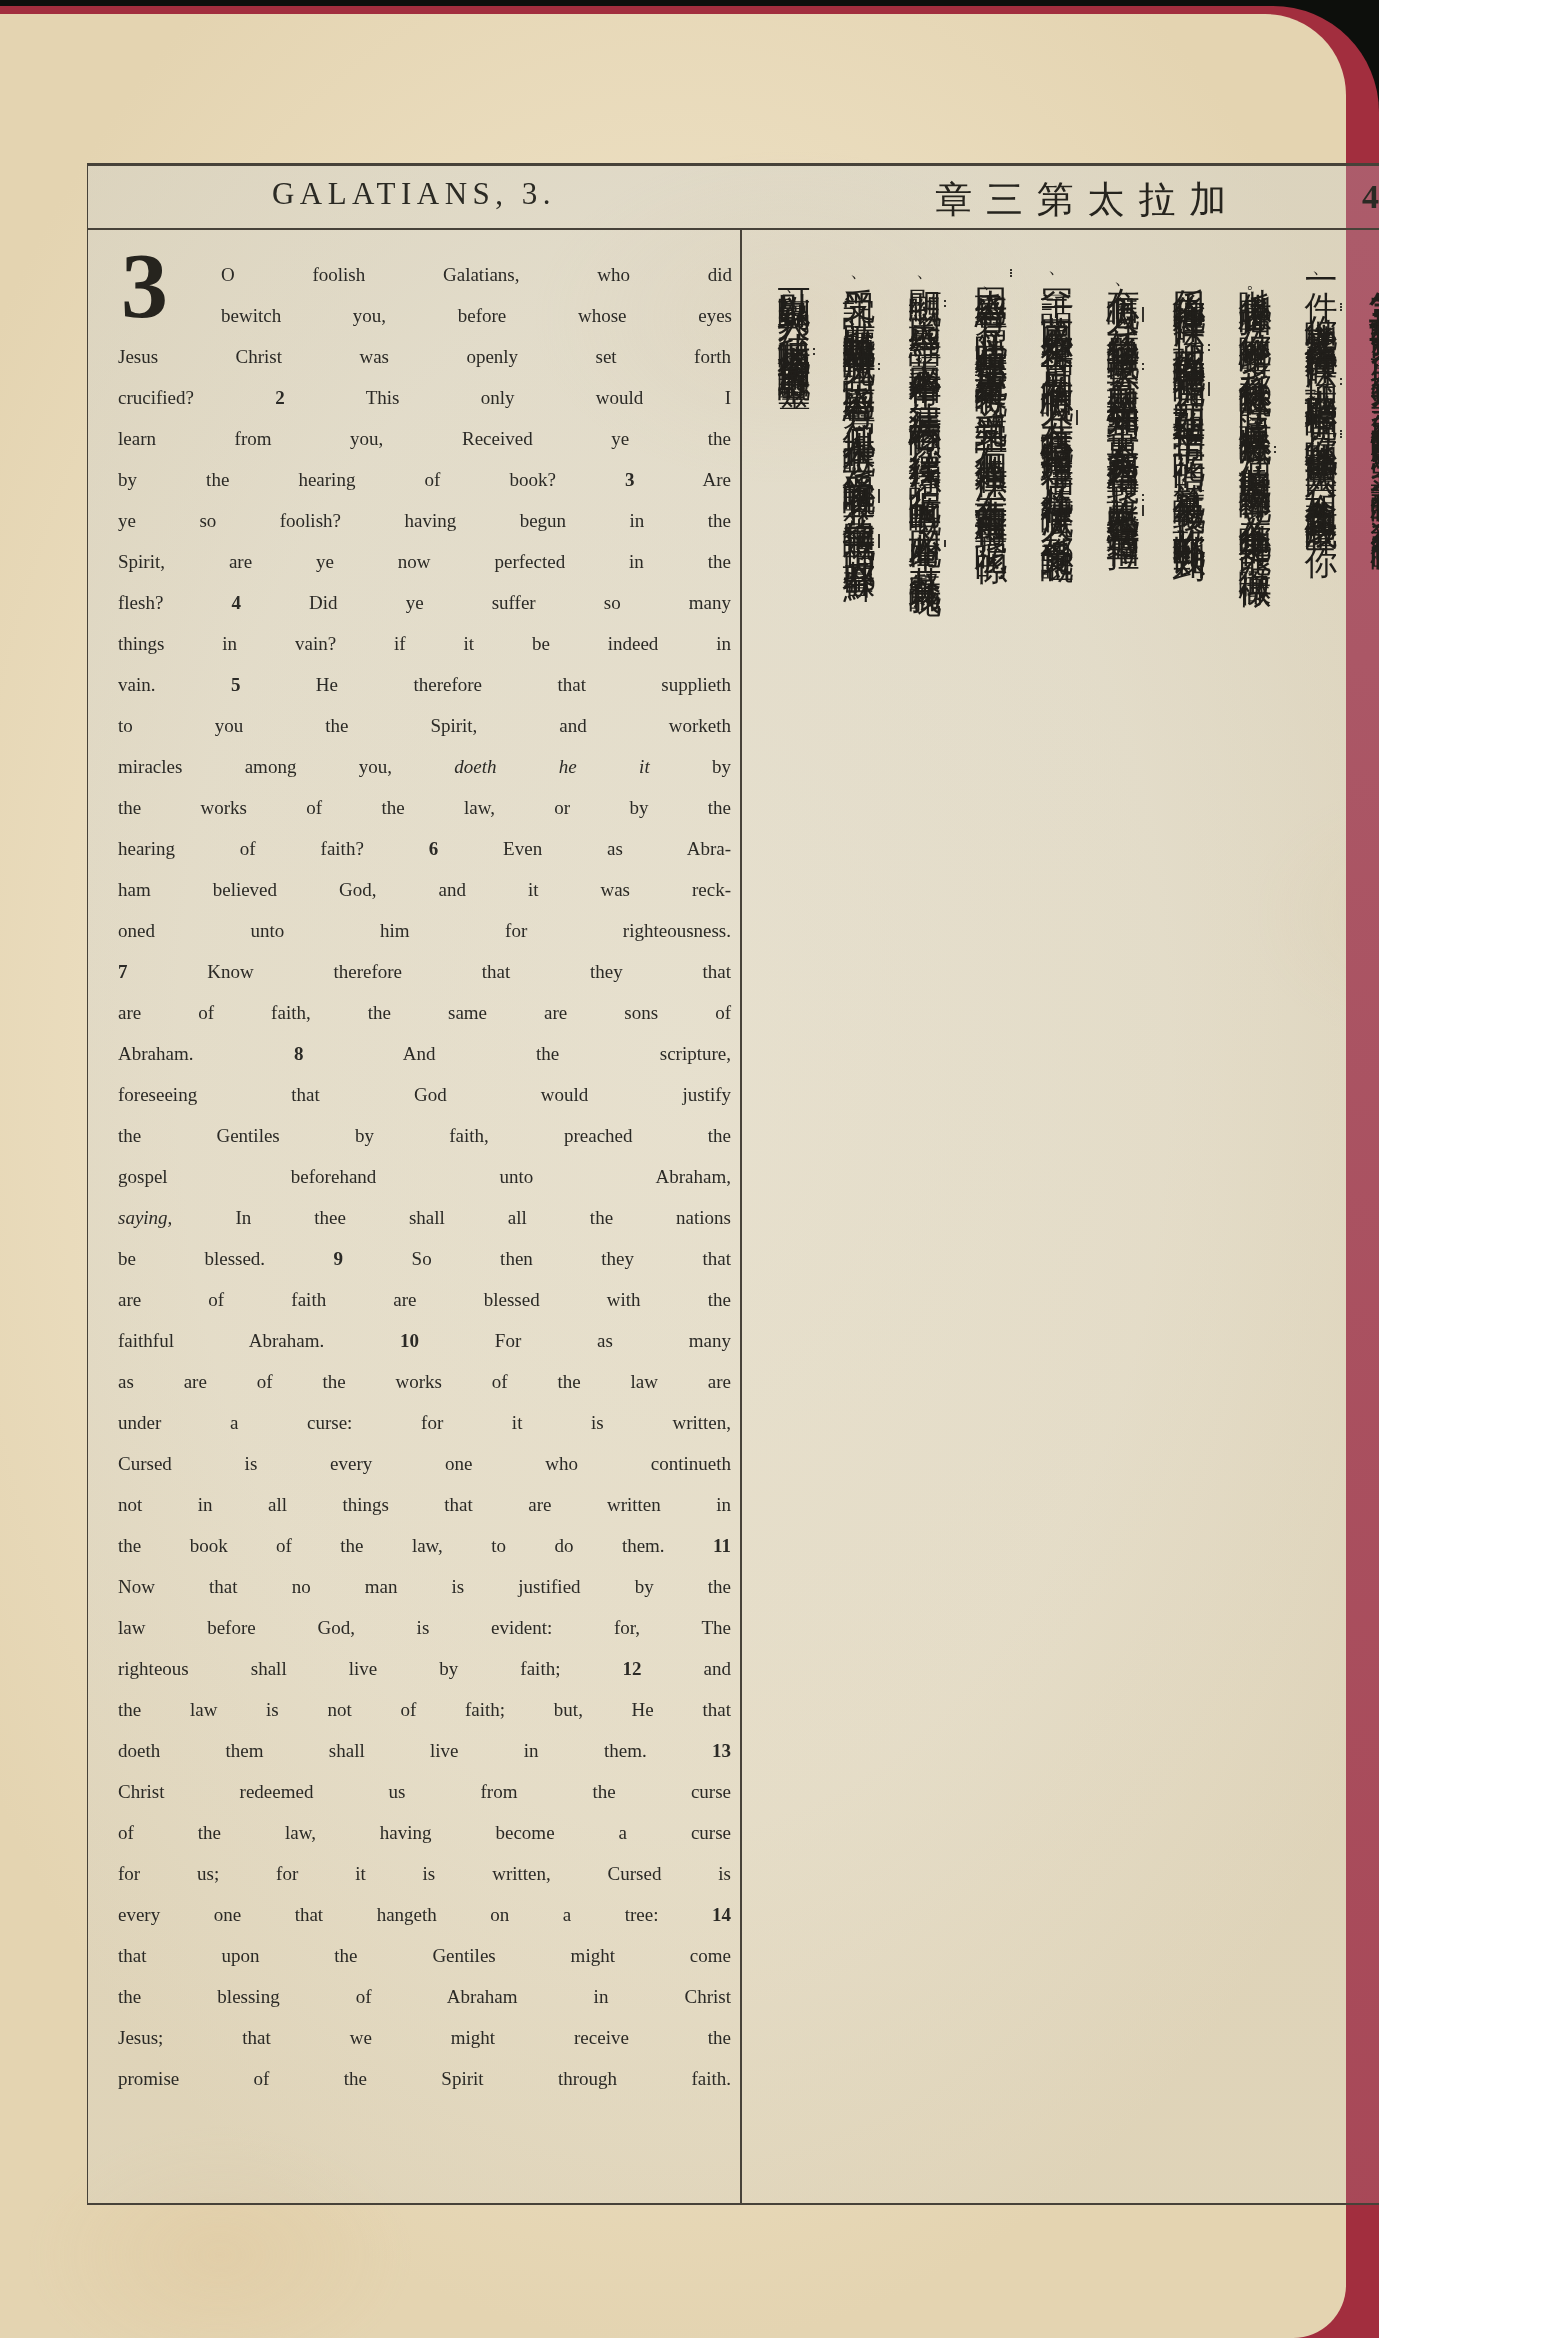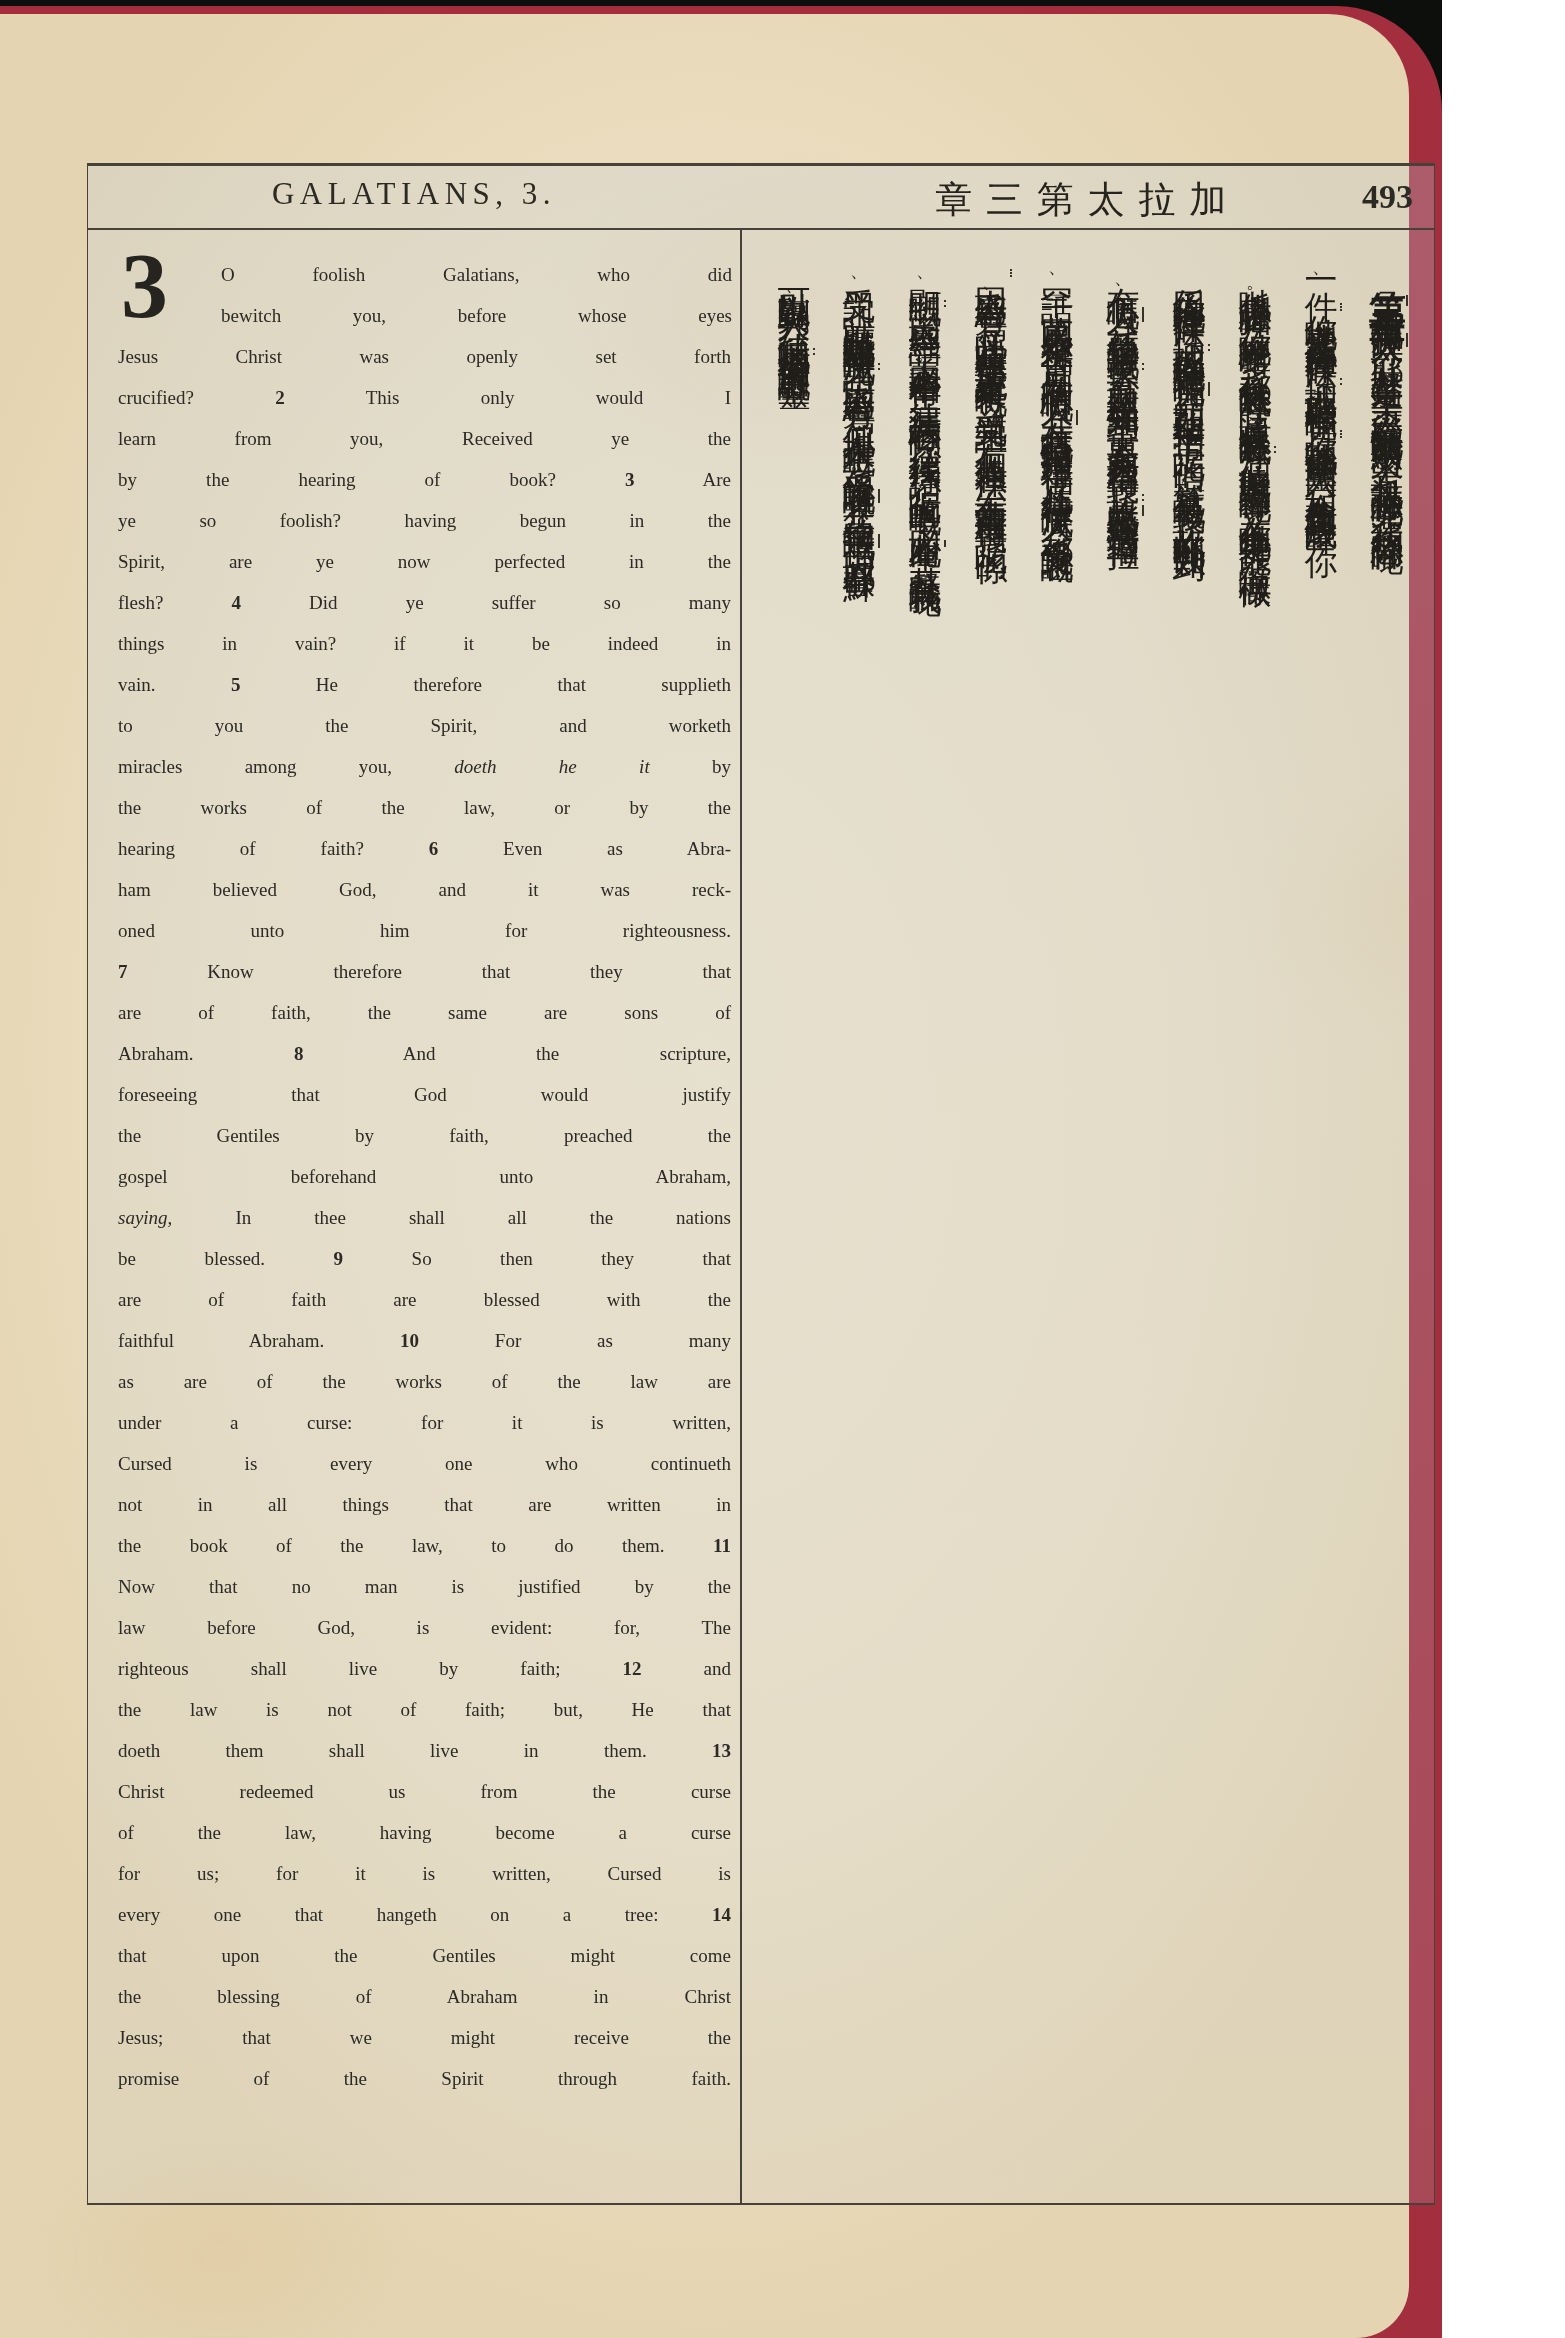--- a/index.html
+++ b/index.html
@@ -1,19 +1,20 @@
 <!DOCTYPE html>
 <html style="font-size:14.7px"><head>
 <meta charset="utf-8">
 <style>
   html,body { margin:0; padding:0; }
   .page {
-    position:relative; width:1442px; height:2338px;
+    position:relative; width:1332px; height:2338px;
     background:#0d0f0c; overflow:hidden;
     font-family:"Liberation Serif","DejaVu Serif",serif;
+    padding-left:47px;
   }
   .edge-red {
     position:absolute; top:5.5px; left:0; right:0; bottom:0;
     background:#a22e3e; border-top-right-radius:106px;
   }
   .paper {
     position:absolute; top:13.8px; left:0; right:33px; bottom:0;
     background:
       radial-gradient(ellipse 367px 239px at 790px 303px, rgba(216,185,138,.18), transparent 70%),
       radial-gradient(ellipse 275px 184px at 220px 2241px, rgba(216,185,138,.22), transparent 70%),

